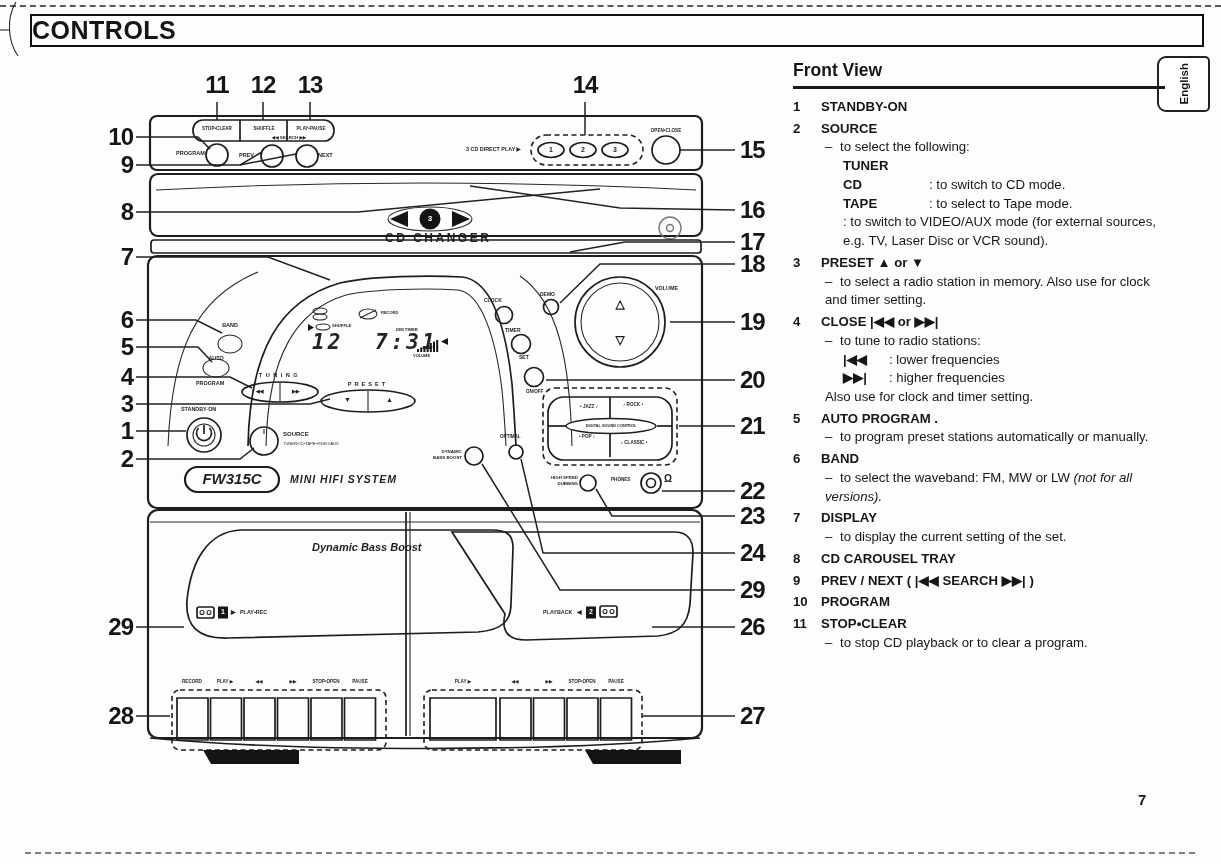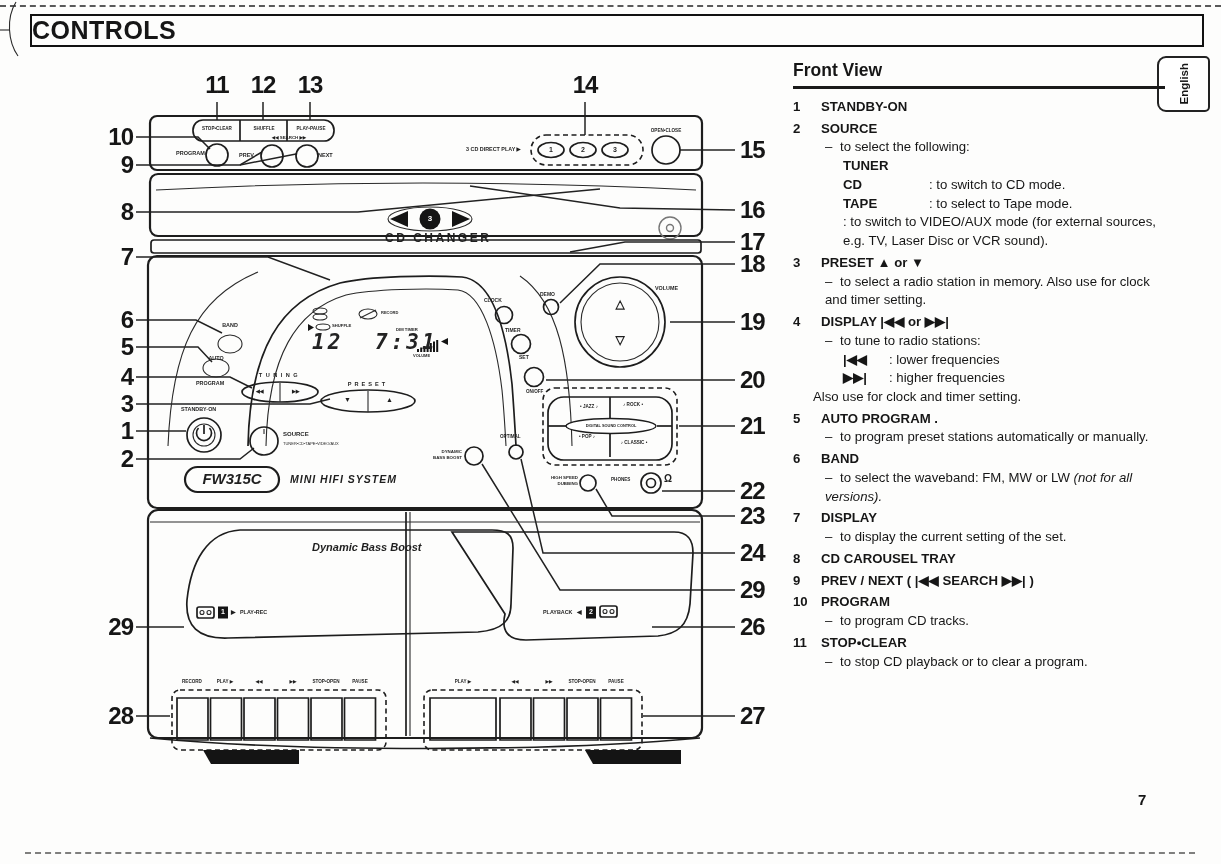--- a/index.html
+++ b/index.html
@@ -21,21 +21,21 @@
   .fv-item{margin-bottom:3px;font-size:13.2px;line-height:1.42;}
   .fv-row{display:flex;}
   .fv-num{width:28px;font-weight:800;flex:none;}
   .fv-heading{font-weight:800;flex:1;}
   .fv-desc{margin-left:32px;}
   .fv-dash{display:inline-block;width:15px;}
   .fv-mode{margin-left:50px;display:flex;}
   .fv-term{width:86px;font-weight:700;flex:none;}
   .fv-term.narrow{width:46px;}
   .fv-def{flex:1;}
-  .fv-note{margin-left:20px;}
+  .fv-note{margin-left:32px;}
   .it{font-style:italic;}
   
   .co{position:absolute;font-size:24px;font-weight:800;letter-spacing:-1px;line-height:26px;z-index:2;}
   .co.c{text-align:center;}
   .co.r{text-align:right;}
   
   .dl{position:absolute;font-weight:bold;color:#1f1f1f;z-index:2;white-space:nowrap;}
   .dl.c{text-align:center;}
   .dl.rt{text-align:right;}
   .lcd{font-family:"DejaVu Sans Mono",monospace;font-weight:bold;font-style:italic;font-size:21px;letter-spacing:3px;color:#232323;}
@@ -360,21 +360,21 @@
     <div class="fv-row">
         <span class="fv-num">3</span>
         <span class="fv-heading">PRESET ▲ or ▼</span>
       </div>
     <div class="fv-desc"><span class="fv-dash">–</span><span>to select a radio station in memory.  Also use for clock and timer setting.</span></div>
   </div>
 
   <div class="fv-item">
     <div class="fv-row">
         <span class="fv-num">4</span>
-        <span class="fv-heading">DISPLAY |◀◀ or ▶▶|</span>
+        <span class="fv-heading">CLOSE |◀◀ or ▶▶|</span>
       </div>
     <div class="fv-desc"><span class="fv-dash">–</span><span>to tune to radio stations:</span></div>
     <div class="fv-mode">
         <span class="fv-term narrow">|◀◀</span>
         <span class="fv-def">: lower frequencies</span>
       </div>
     <div class="fv-mode">
         <span class="fv-term narrow">▶▶|</span>
         <span class="fv-def">: higher frequencies</span>
       </div>
@@ -417,21 +417,20 @@
         <span class="fv-num">9</span>
         <span class="fv-heading">PREV / NEXT ( |◀◀ SEARCH ▶▶| )</span>
       </div>
   </div>
 
   <div class="fv-item">
     <div class="fv-row">
         <span class="fv-num">10</span>
         <span class="fv-heading">PROGRAM</span>
       </div>
-    <div class="fv-desc"><span class="fv-dash">–</span><span>to program CD tracks.</span></div>
   </div>
 
   <div class="fv-item">
     <div class="fv-row">
         <span class="fv-num">11</span>
         <span class="fv-heading">STOP•CLEAR</span>
       </div>
     <div class="fv-desc"><span class="fv-dash">–</span><span>to stop CD playback or to clear a program.</span></div>
   </div>
 </div>

